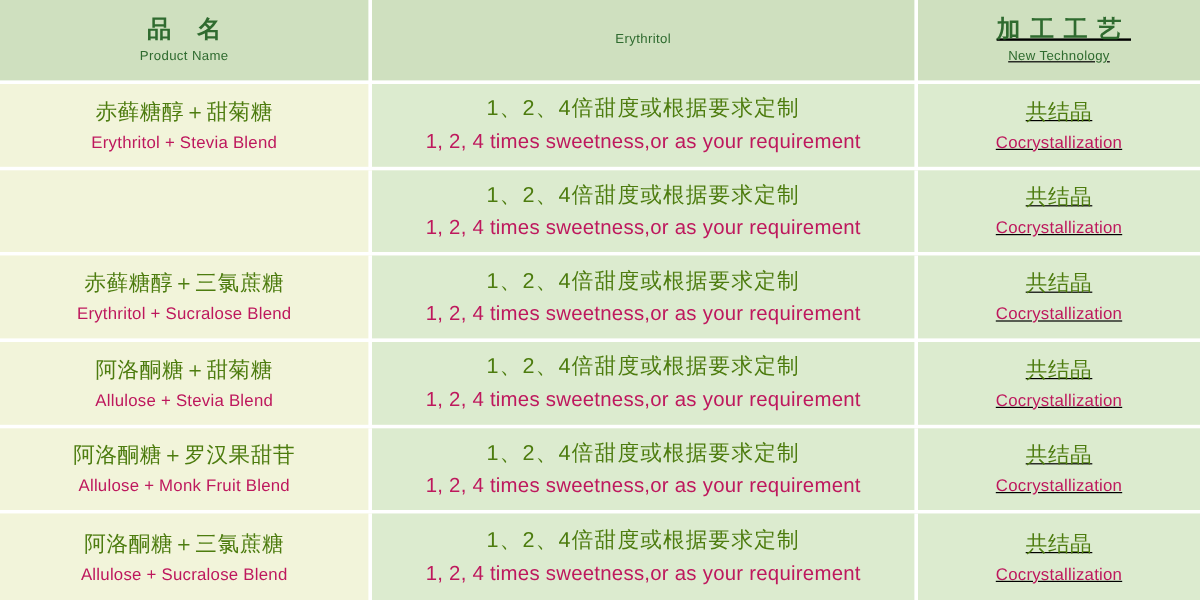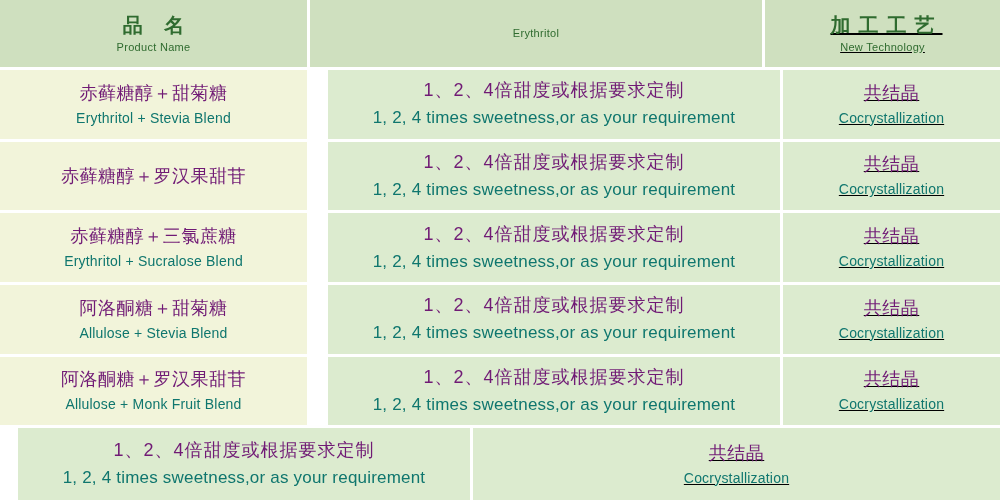--- a/index.html
+++ b/index.html
@@ -66,33 +66,32 @@
     font-size: 11px;
     line-height: 1.5;
     letter-spacing: 0.3px;
   }
 
   .body-row .cell.col-name {
     background: #f2f4da;
   }
   .body-row .cell.col-sweet {
     background: #dcebcf;
-    margin-left: 18px;
   }
   .body-row .cell.col-tech {
     background: #dcebcf;
   }
   .body-row .cn {
-    color: #701a75;
+    color: #4d7c0f;
     font-size: 18px;
     line-height: 1.5;
     letter-spacing: 0.5px;
   }
   .body-row .en {
-    color: #0f766e;
+    color: #be185d;
     font-size: 14px;
     line-height: 1.6;
     letter-spacing: 0.2px;
   }
   .body-row .cell.col-sweet .cn {
     font-size: 18px;
     letter-spacing: 1px;
   }
   .body-row .cell.col-sweet .en {
     font-size: 17px;
@@ -130,21 +129,20 @@
       <div class="en">1, 2, 4 times sweetness,or as your requirement</div>
     </div>
     <div class="cell col-tech">
       <div class="cn">共结晶</div>
       <div class="en">Cocrystallization</div>
     </div>
   </div>
 
   <div class="row body-row">
     <div class="cell col-name">
-      <div class="cn">赤藓糖醇＋罗汉果甜苷</div>
     </div>
     <div class="cell col-sweet">
       <div class="cn">1、2、4倍甜度或根据要求定制</div>
       <div class="en">1, 2, 4 times sweetness,or as your requirement</div>
     </div>
     <div class="cell col-tech">
       <div class="cn">共结晶</div>
       <div class="en">Cocrystallization</div>
     </div>
   </div>
@@ -188,20 +186,24 @@
       <div class="cn">1、2、4倍甜度或根据要求定制</div>
       <div class="en">1, 2, 4 times sweetness,or as your requirement</div>
     </div>
     <div class="cell col-tech">
       <div class="cn">共结晶</div>
       <div class="en">Cocrystallization</div>
     </div>
   </div>
 
   <div class="row body-row">
+    <div class="cell col-name">
+      <div class="cn">阿洛酮糖＋三氯蔗糖</div>
+      <div class="en">Allulose + Sucralose Blend</div>
+    </div>
     <div class="cell col-sweet">
       <div class="cn">1、2、4倍甜度或根据要求定制</div>
       <div class="en">1, 2, 4 times sweetness,or as your requirement</div>
     </div>
     <div class="cell col-tech">
       <div class="cn">共结晶</div>
       <div class="en">Cocrystallization</div>
     </div>
   </div>
 

